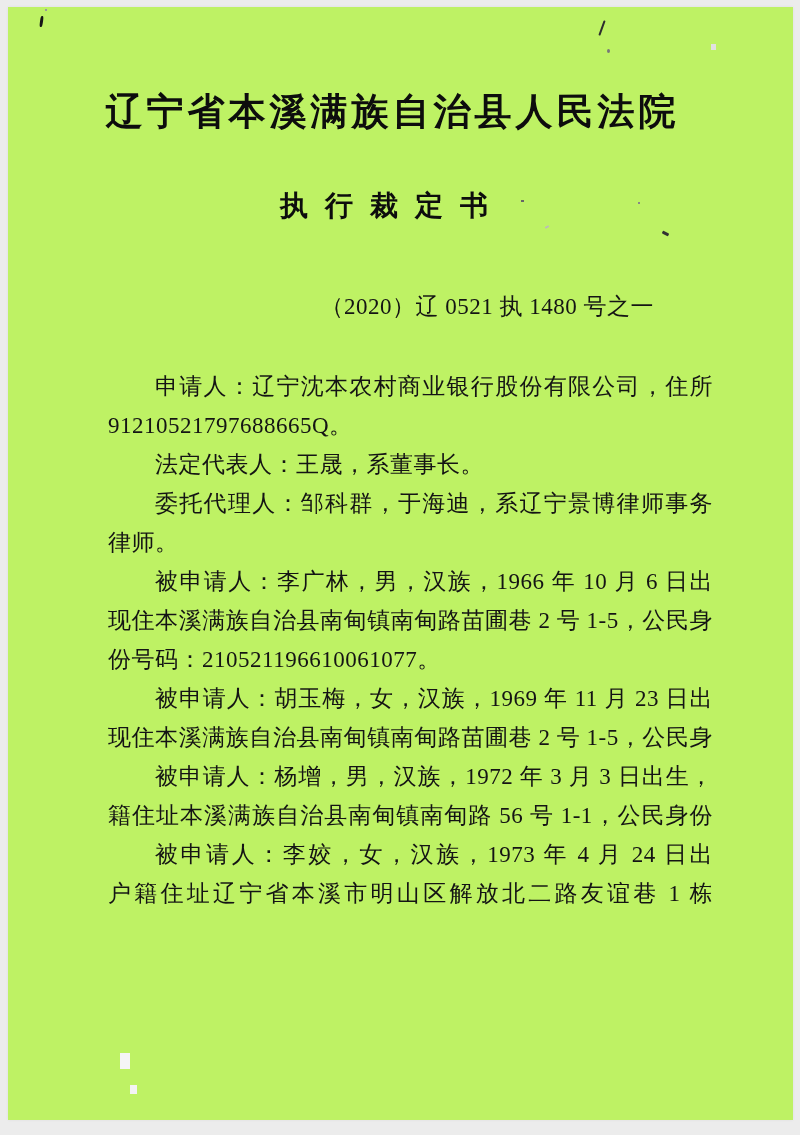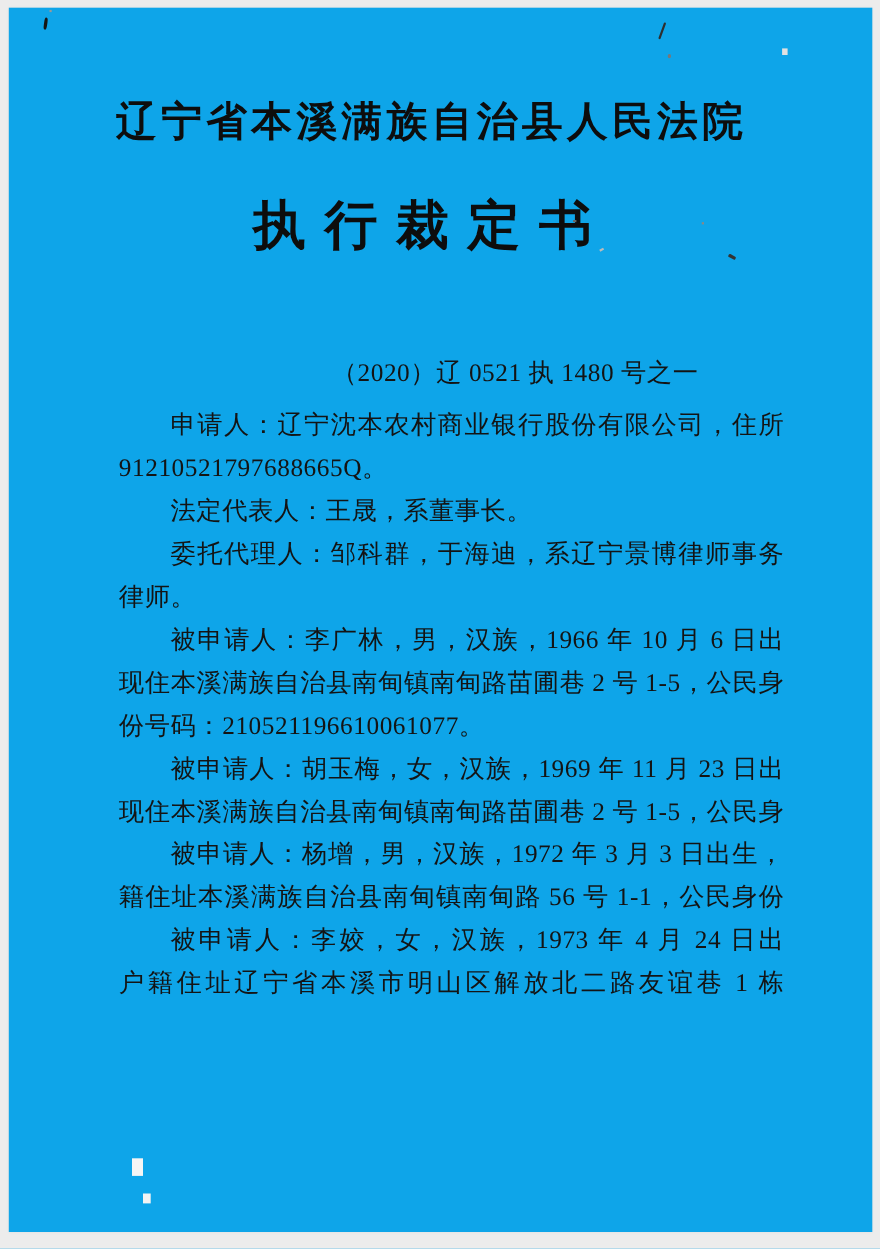--- a/index.html
+++ b/index.html
@@ -10,59 +10,58 @@
     background: #ececec;
     overflow: hidden;
     font-family: "Liberation Serif", "DejaVu Serif", serif;
   }
   .stage { position: relative; width: 800px; height: 1135px; }
 
   .page {
     position: absolute;
     left: 8px; top: 7px;
     width: 785px; height: 1113px;
-    background: #0ea5e9;
+    background: #bef264;
     box-shadow: 0 0 3px rgba(0,0,0,0.06);
   }
 
   .court-name {
     position: absolute;
     top: 82px; left: 0; width: 100%;
     text-align: center;
     font-size: 37px;
     line-height: 46px;
     font-weight: bold;
     letter-spacing: 4px;
     color: #0d0d0d;
     transform: translateX(-8px);
     white-space: nowrap;
   }
 
   .doc-title {
     position: absolute;
     top: 176px; left: 0; width: 100%;
     text-align: center;
-    font-size: 48px;
+    font-size: 28px;
     line-height: 46px;
     font-weight: bold;
     letter-spacing: 17px;
     color: #0d0d0d;
     transform: translateX(-8px);
     white-space: nowrap;
   }
 
   .case-number {
     position: absolute;
-    top: 283px; right: 158px;
+    top: 283px; right: 139px;
     font-size: 23px;
     line-height: 34px;
     color: #141414;
     letter-spacing: 0.5px;
     white-space: nowrap;
-    margin-top: 32px;
   }
 
   .body-block {
     position: absolute;
     left: 100px; top: 360px;
     width: 605px;
     font-size: 23px;
     color: #141414;
   }
   .ln {

